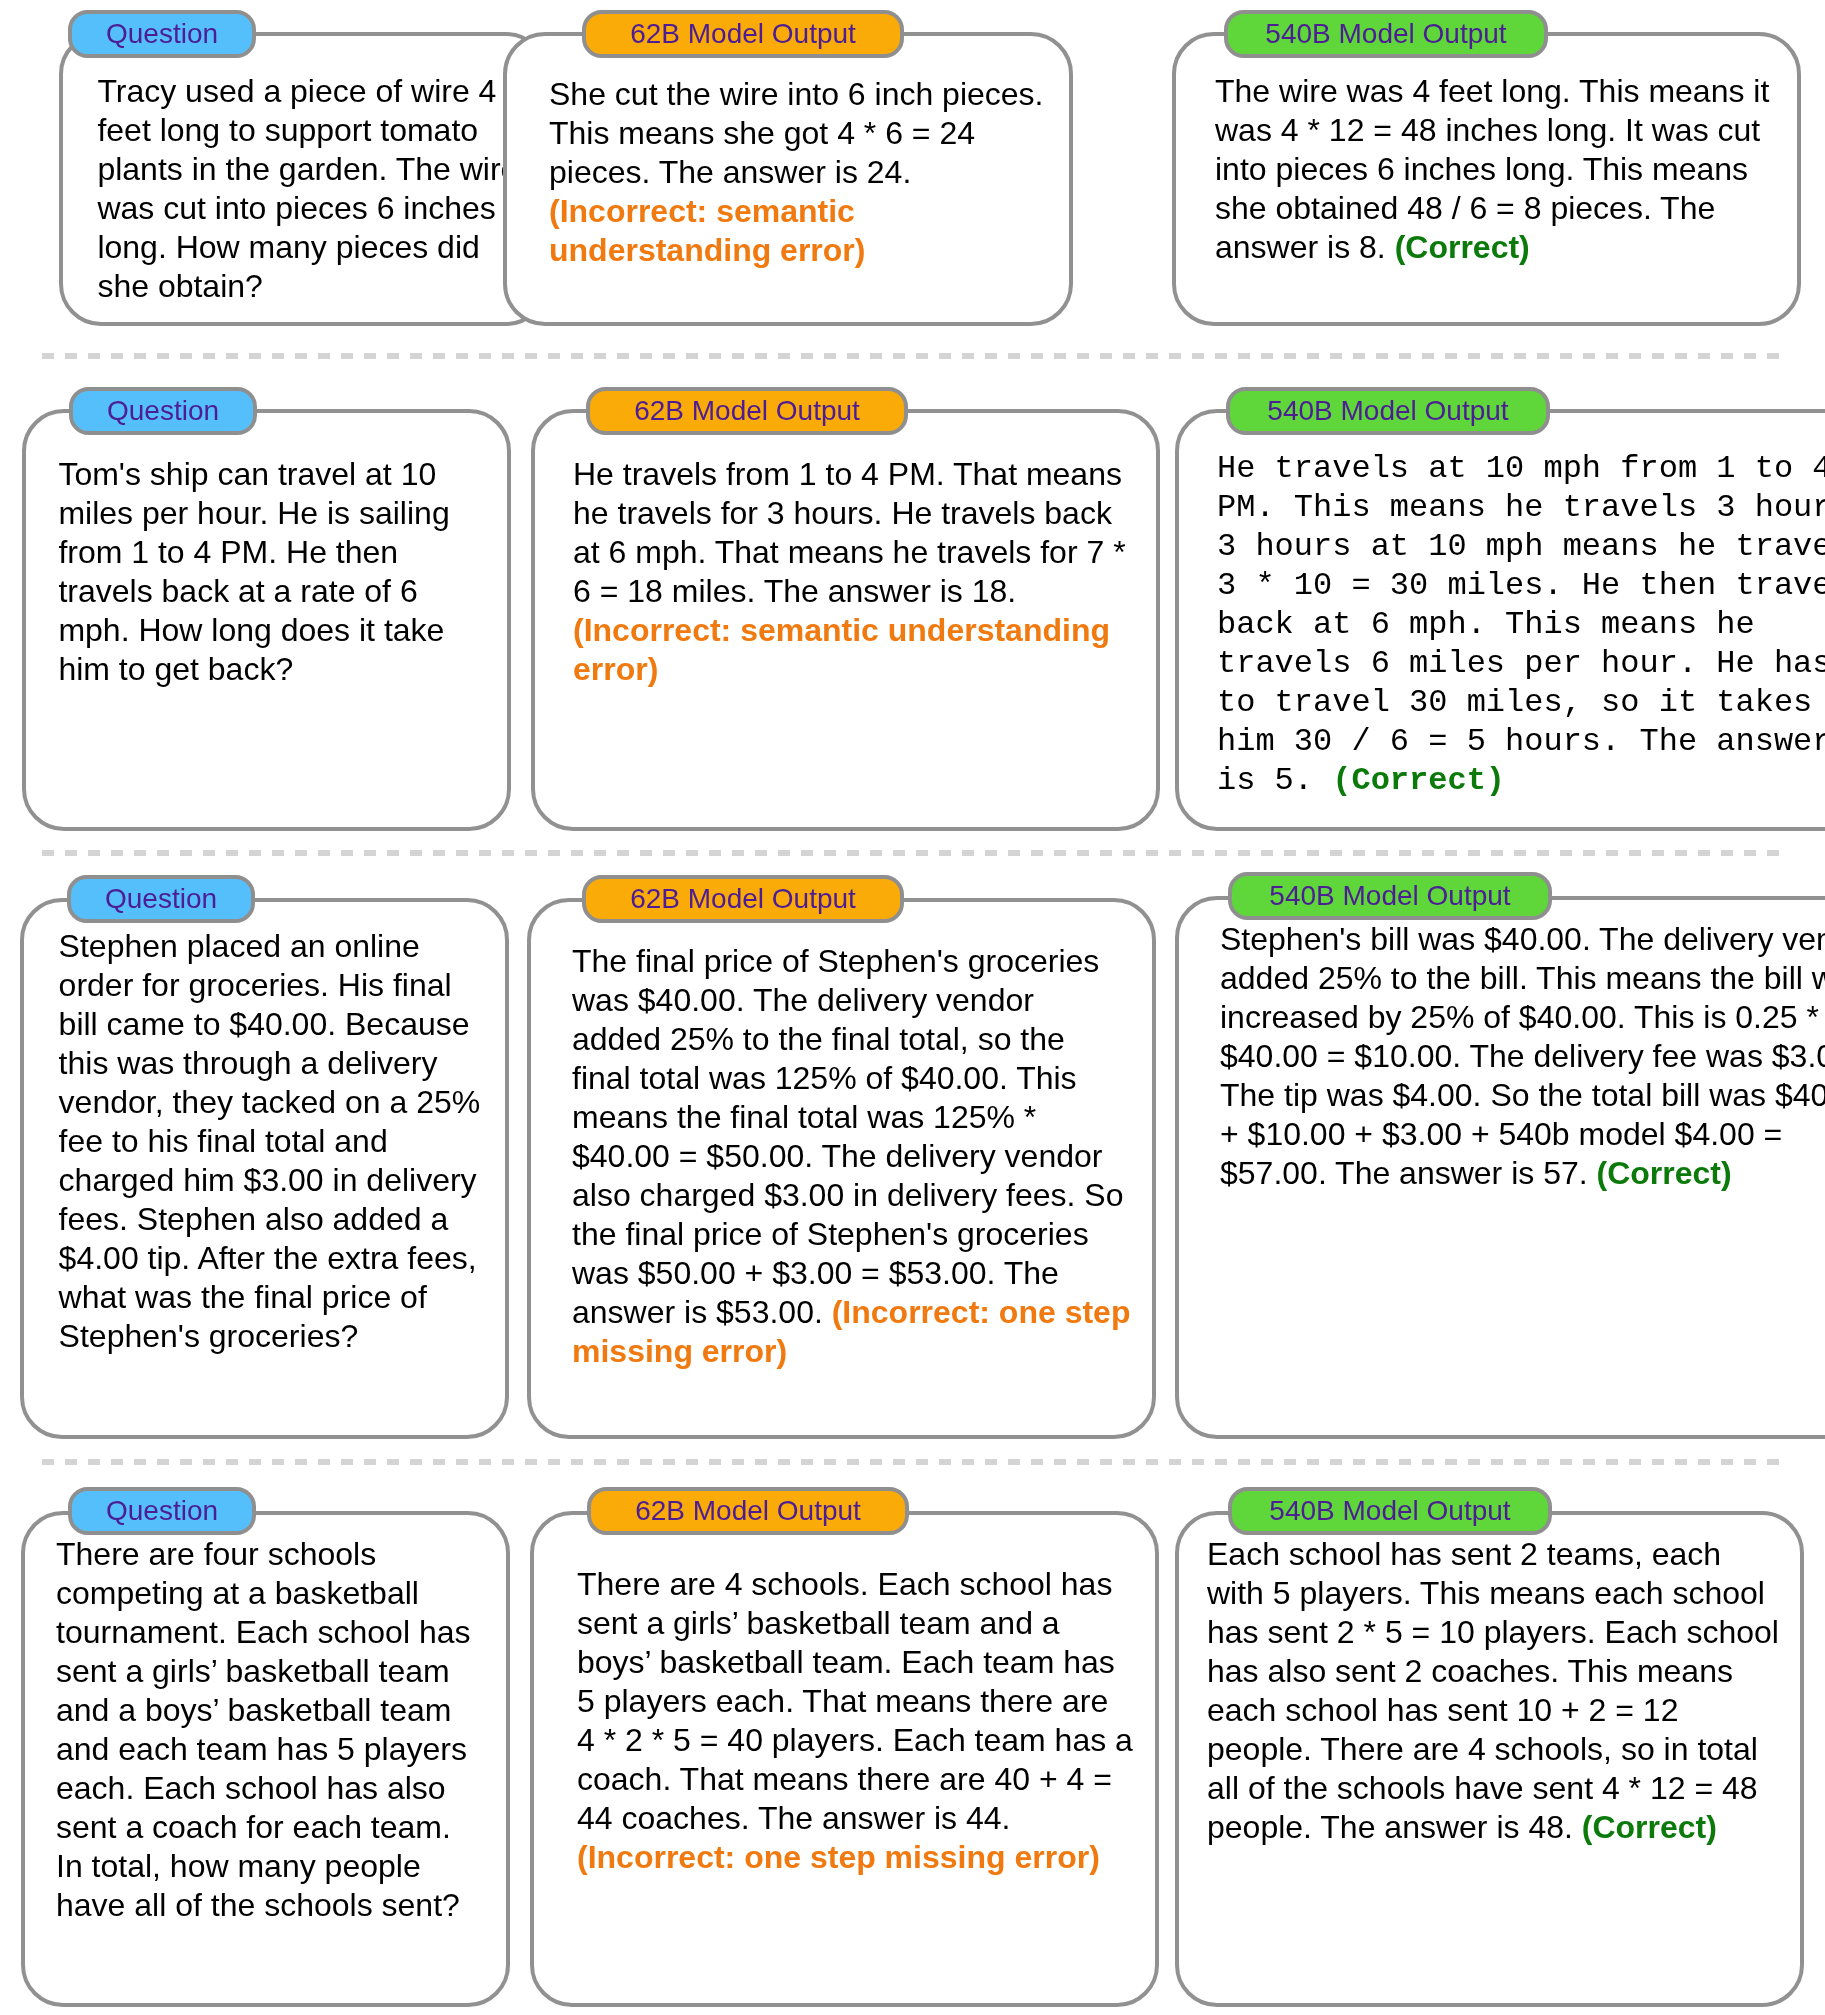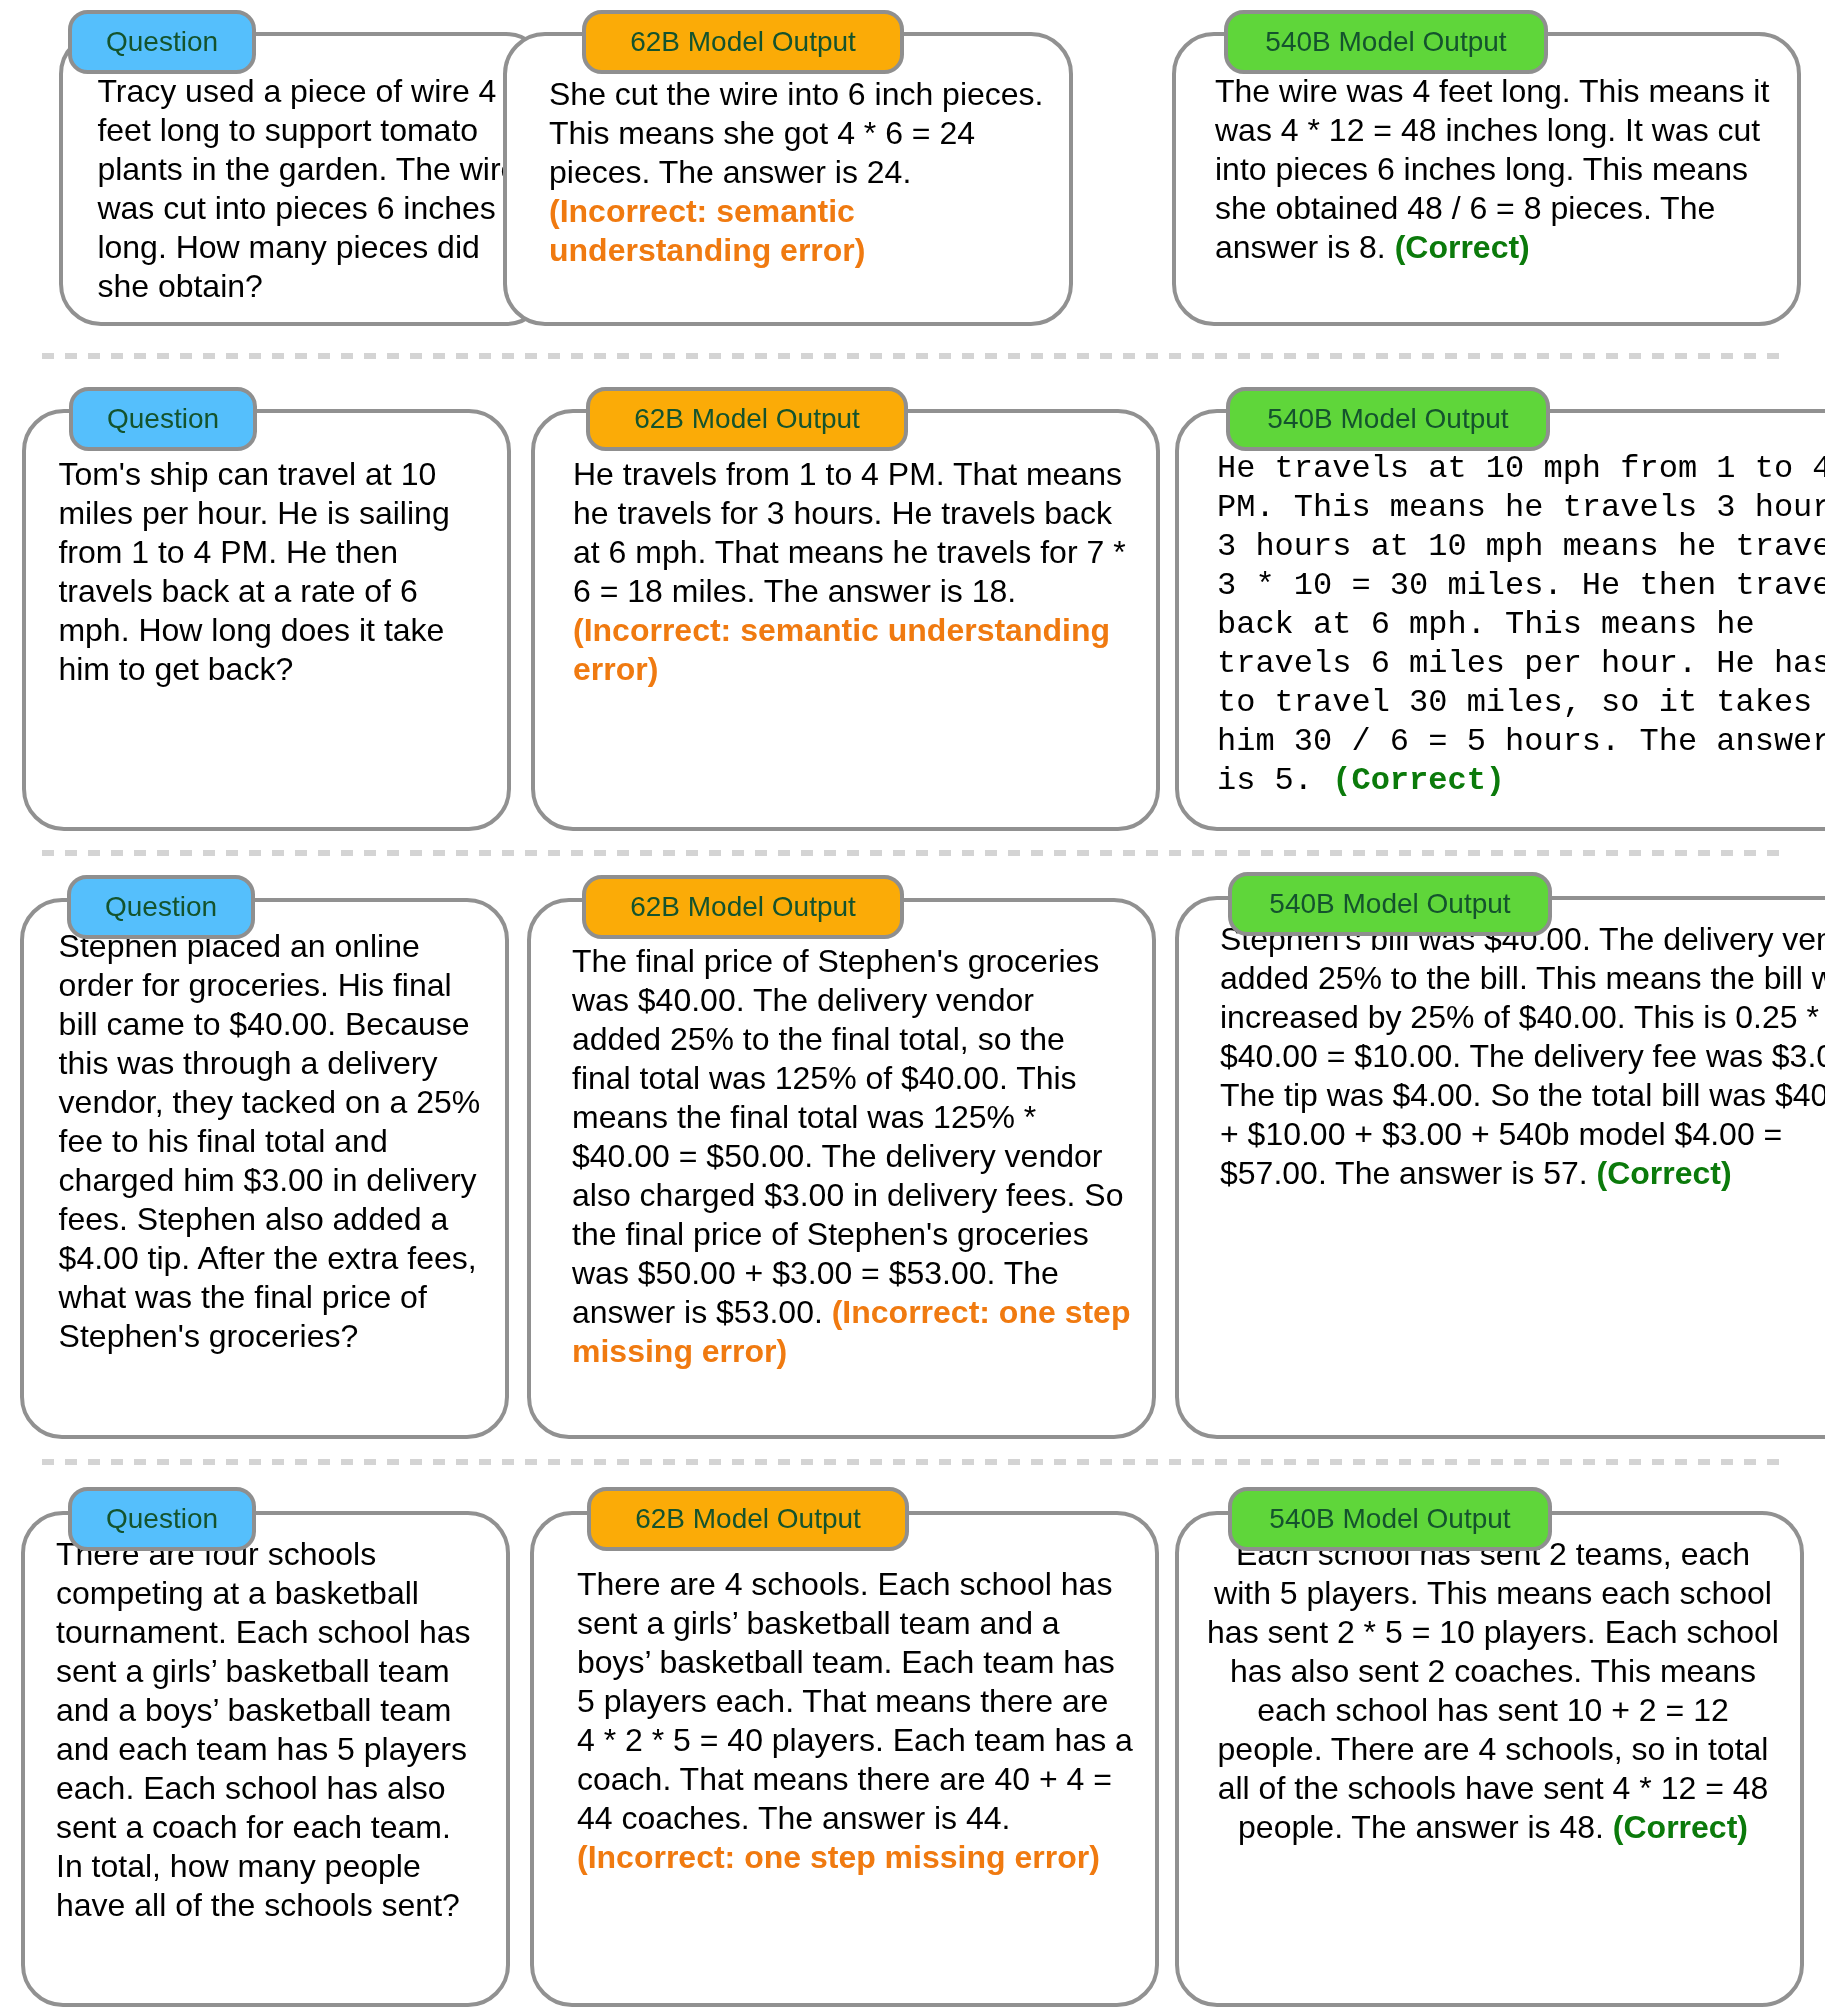--- a/index.html
+++ b/index.html
@@ -2,24 +2,24 @@
 <html style="font-size:11.2px"><head>
 <meta charset="utf-8">
 <style>
   html, body { margin: 0; padding: 0; background: #ffffff; }
   body { width: 1826px; height: 2015px; position: relative; overflow: hidden;
          font-family: "Liberation Sans", sans-serif; color: #000; }
   .card { position: absolute; box-sizing: border-box; border: 4.2px solid #919191;
           border-radius: 42px; background: #fff; }
   .card-text { position: absolute; left: 34px; right: 21px; top: 21px;
                font-size: 32px; line-height: 39px; color: #000; }
-  .pill { position: absolute; box-sizing: border-box; height: 64px;
+  .pill { position: absolute; box-sizing: border-box; height: 48px;
           border: 4.2px solid #8f8f8f; border-radius: 19.6px;
           display: flex; align-items: center; justify-content: center;
-          font-size: 28px; color: #14532d; z-index: 2; }
+          font-size: 28px; color: #4c1d95; z-index: 2; }
   .pill.q { background: #55bffc; }
   .pill.m62 { background: #fbab07; }
   .pill.m540 { background: #5fd63a; }
   .verdict-bad { color: #f07a10; font-weight: bold; }
   .verdict-good { color: #0b7a0b; font-weight: bold; }
   .dash { position: absolute; left: 42px; width: 1742px; height: 6.3px;
           background: repeating-linear-gradient(90deg, #d4d4d4 0 12px, transparent 12px 23px); }
 </style>
 </head>
 <body>
@@ -107,20 +107,20 @@
 
   <div class="card" style="left:530px; top:1511px; width:629px; height:496px;">
     <div class="card-text" style="top:19.6px; left:43px;margin-top:30px;">
       <span>There are 4 schools. Each school has sent a girls’ basketball team and a boys’ basketball team. Each team has 5 players each. That means there are 4 * 2 * 5 = 40 players. Each team has a coach. That means there are 40 + 4 = 44 coaches. The answer is 44.</span>
       <span class="verdict-bad">(Incorrect: one step missing error)</span>
     </div>
   </div>
   <div class="pill m62" style="left:587px; top:1487px; width:322px;">62B Model Output</div>
 
   <div class="card" style="left:1175px; top:1511px; width:629px; height:496px;">
-    <div class="card-text" style="top:19.6px; left:28px;text-align:center;">
+    <div class="card-text" style="top:19.6px; left:28px;">
       <span>Each school has sent 2 teams, each with 5 players. This means each school has sent 2 * 5 = 10 players. Each school has also sent 2 coaches. This means each school has sent 10 + 2 = 12 people. There are 4 schools, so in total all of the schools have sent 4 * 12 = 48 people. The answer is 48.</span>
       <span class="verdict-good">(Correct)</span>
     </div>
   </div>
   <div class="pill m540" style="left:1228px; top:1487px; width:324px;">540B Model Output</div>
 </div>
 
 
 </body></html>

